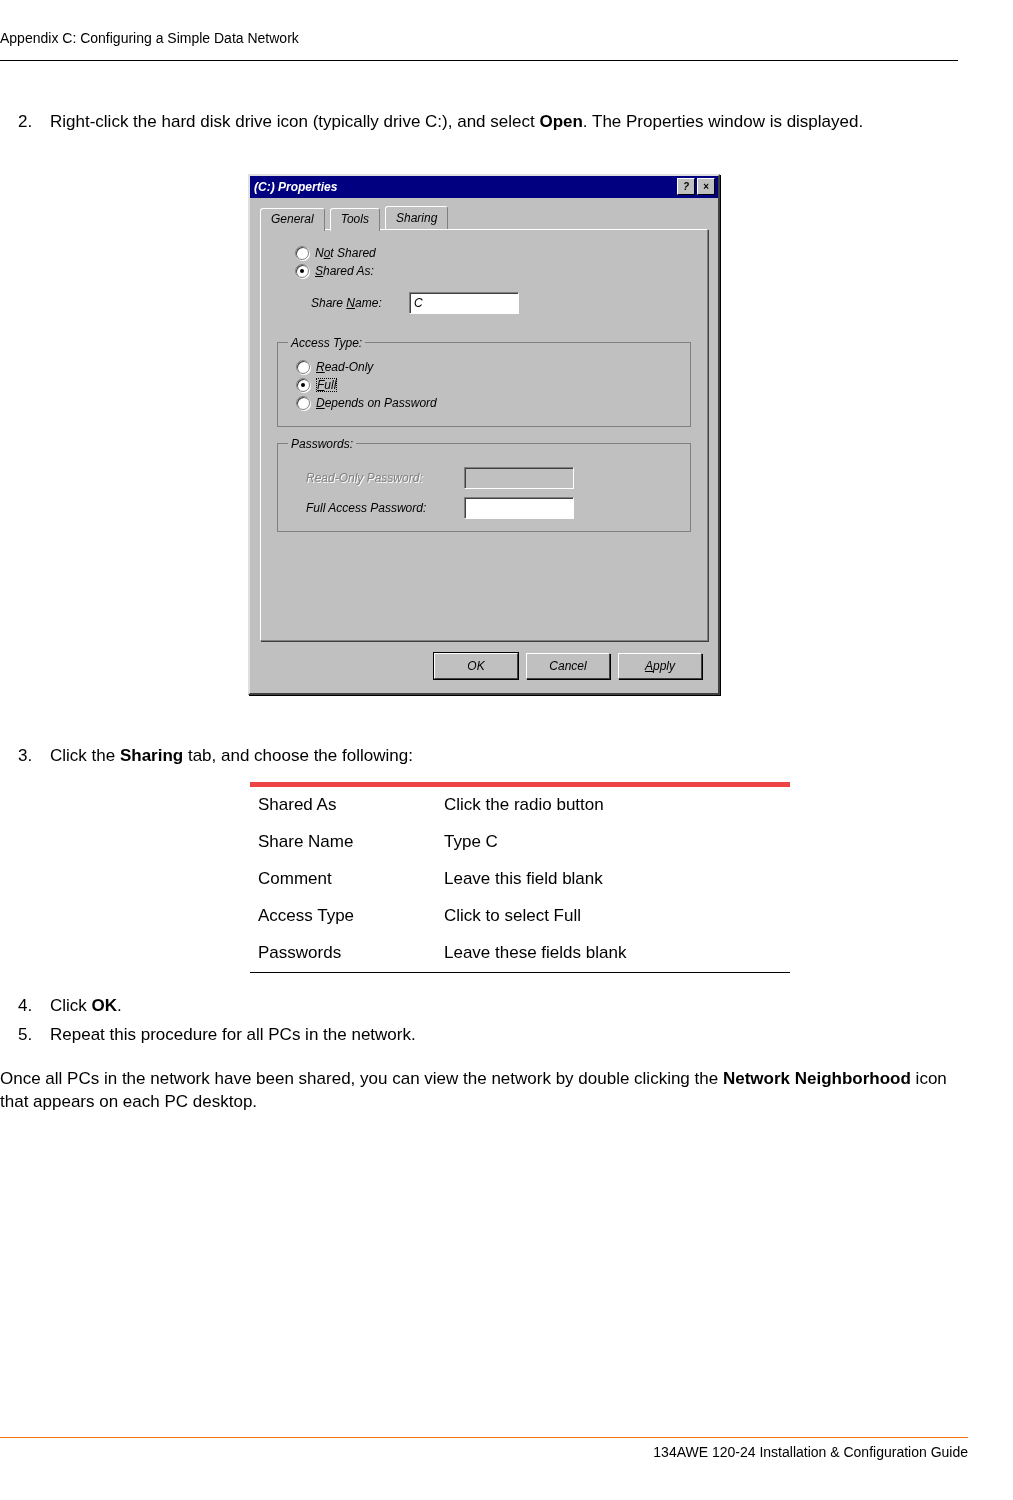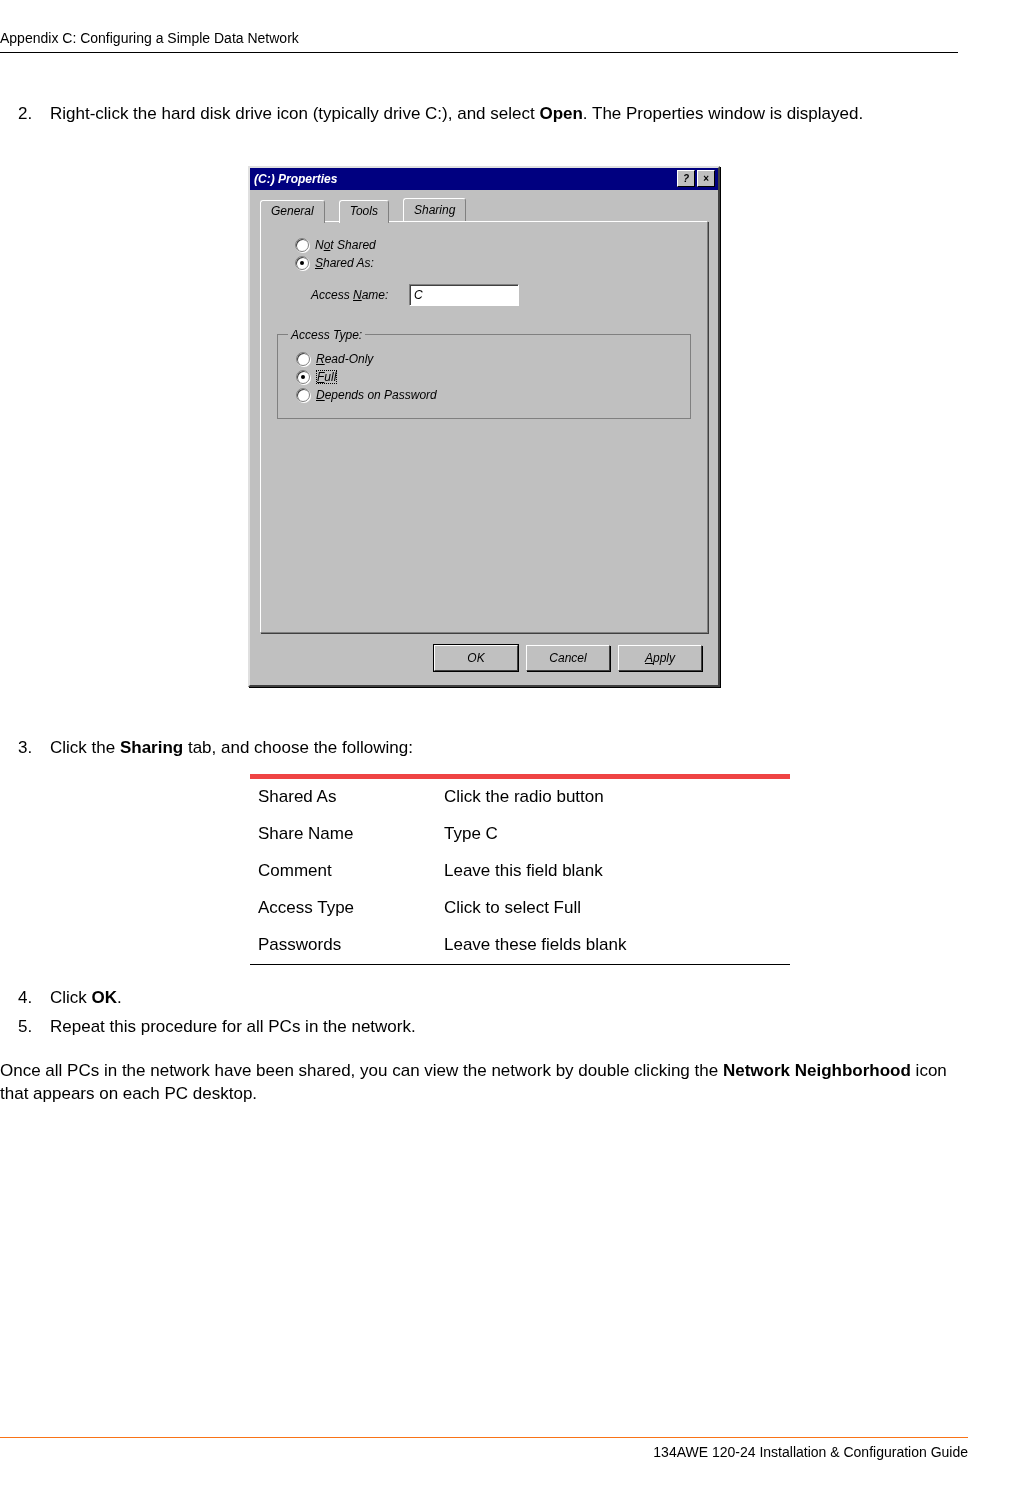--- a/index.html
+++ b/index.html
@@ -13,21 +13,21 @@
     height: 1500px;
     position: relative;
     box-sizing: border-box;
   }
   .page {
     padding: 30px 45px 0 0;
     box-sizing: border-box;
   }
   .header-line {
     font-size: 14px;
-    padding-bottom: 6px;
+    padding-bottom: 14px;
     border-bottom: 1px solid #000;
     margin-bottom: 50px;
     margin-right: 10px;
   }
   ol.steps {
     margin: 0;
     padding-left: 18px;
     list-style: none;
   }
   ol.steps > li {
@@ -104,21 +104,21 @@
   .tab {
     padding: 3px 10px 3px 10px;
     background: #c0c0c0;
     border: 1px solid;
     border-top-color: #fff;
     border-left-color: #fff;
     border-right-color: #808080;
     border-bottom: none;
     border-top-left-radius: 3px;
     border-top-right-radius: 3px;
-    margin-right: 14px;
+    margin-right: 5px;
     position: relative;
     top: 1px;
   }
   .tab.active {
     top: 0;
     padding-top: 4px;
     padding-bottom: 4px;
     z-index: 3;
   }
   .tab.inactive {
@@ -303,41 +303,52 @@
             <span class="radio"></span>
             <span><span>N</span><span class="u">o</span><span>t Shared</span></span>
           </div>
           <div class="radio-row">
             <span class="radio checked"></span>
             <span><span class="u">S</span><span>hared As:</span></span>
           </div>
 
           <fieldset class="win-fs indented" style="border-top:none;border-bottom:none;border-right:none;border-left:none;padding-top:0;margin-top:0;">
             <div class="field-row">
-              <label><span>Access </span><span class="u">N</span><span>ame:</span></label>
+              <label><span>Share </span><span class="u">N</span><span>ame:</span></label>
               <div class="sunken-input small">C</div>
             </div>
           </fieldset>
 
           <fieldset class="win-fs">
             <legend>Access Type:</legend>
             <div class="radio-row" style="margin-left:8px;">
               <span class="radio"></span>
               <span><span class="u">R</span><span>ead-Only</span></span>
             </div>
             <div class="radio-row" style="margin-left:8px;">
               <span class="radio checked"></span>
               <span><span class="sel-dotted"><span class="u">F</span><span>ull</span></span></span>
             </div>
             <div class="radio-row" style="margin-left:8px;">
               <span class="radio"></span>
               <span><span class="u">D</span><span>epends on Password</span></span>
             </div>
           </fieldset>
 
+          <fieldset class="win-fs">
+            <legend>Passwords:</legend>
+            <div class="pw-row">
+              <span class="lbl disabled">Read-Only Password:</span>
+              <div class="sunken-input small" style="background:#c0c0c0;"></div>
+            </div>
+            <div class="pw-row">
+              <span class="lbl"><span>Full </span><span>Access Password:</span></span>
+              <div class="sunken-input small"></div>
+            </div>
+          </fieldset>
         </div>
 
         <div class="dialog-buttons">
           <div class="win-btn default">OK</div>
           <div class="win-btn">Cancel</div>
           <div class="win-btn">
               <span class="u">A</span>
               <span>pply</span>
             </div>
         </div>

